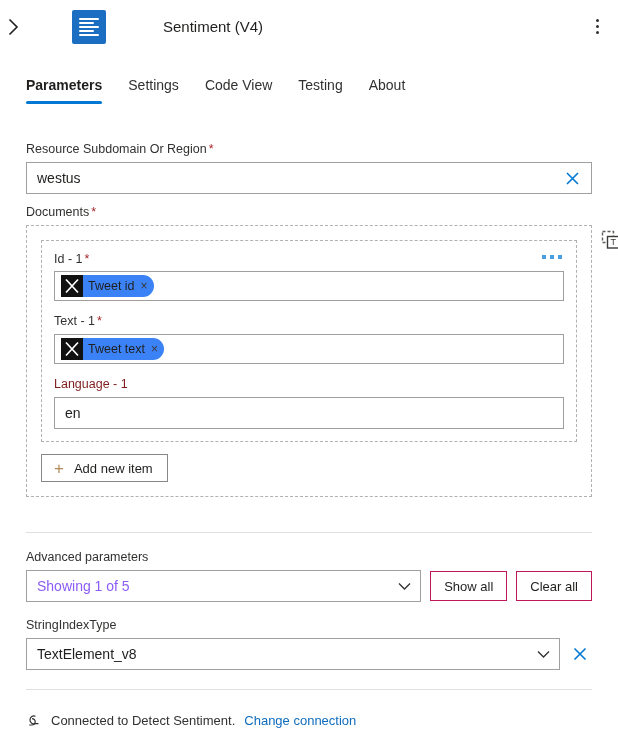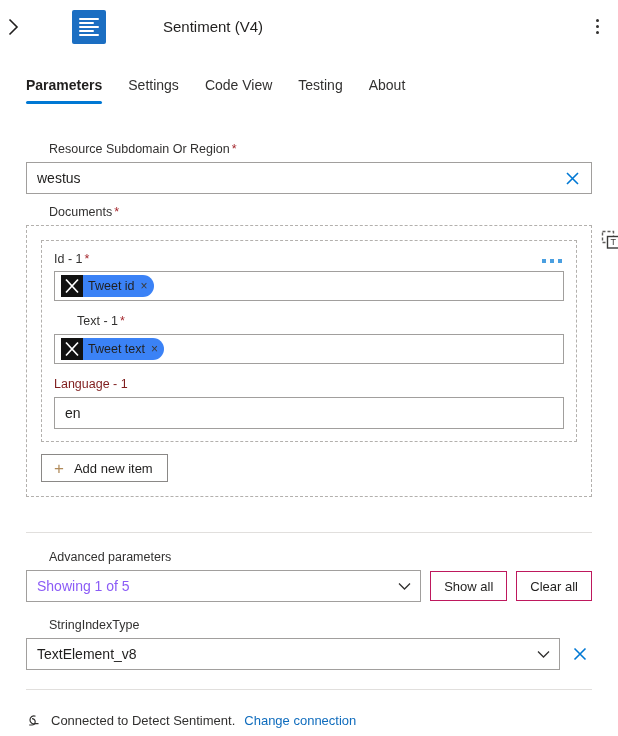--- a/index.html
+++ b/index.html
@@ -70,21 +70,20 @@
     position: absolute; left: 0; right: 13px; bottom: 0;
     height: 3px; background: #0078d4; border-radius: 2px;
   }
 
   
   .field-label {
     font-size: 12.5px;
     color: #323130;
     line-height: 16px;
     margin-bottom: 5px;
-    margin-left: 23px;
   }
   .req { color: #a4262c; margin-left: 2px; }
 
   .textfield {
     width: 100%;
     height: 32px;
     border: 1px solid #a19f9d;
     background: #fff;
     display: flex; align-items: center;
     padding: 0 8px 0 10px;
@@ -107,21 +106,21 @@
   }
   .docs-inner {
     border: 1px dashed #b3b0ad;
     padding: 10px 12px 12px 12px;
   }
   .array-toggle {
     position: absolute; right: -33px; top: 1px;
     width: 26px; height: 26px;
     display: flex; align-items: center; justify-content: center;
   }
-  .item-head { display:flex; align-items:flex-end; justify-content:space-between; margin-bottom: 4px; }
+  .item-head { display:flex; align-items:flex-start; justify-content:space-between; margin-bottom: 4px; }
   .item-head .lbl { font-size: 12.5px; color:#323130; line-height:16px; }
   .hdots { display:flex; gap:4px; padding:4px 2px; }
   .hdots span { width:4px; height:4px; background:#4a9fe0; display:block; }
 
   .tokenfield {
     width: 100%; min-height: 30px;
     border: 1px solid #a19f9d; background:#fff;
     display:flex; align-items:center; padding: 3px 6px;
     margin-bottom: 12px;
   }

